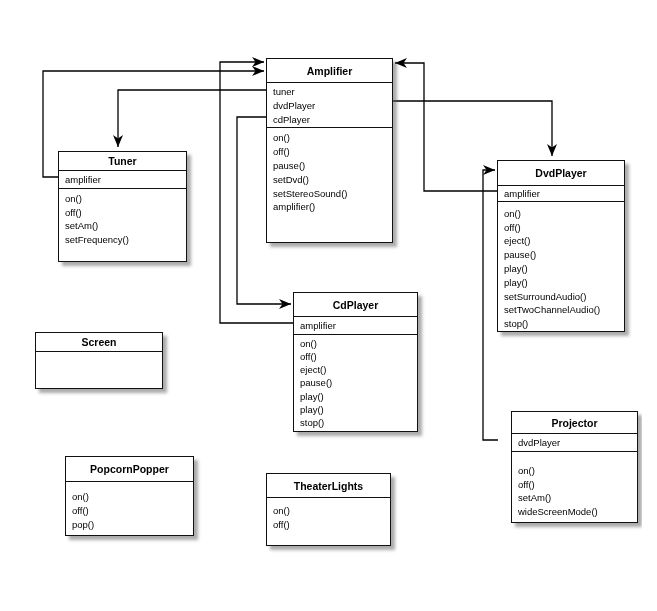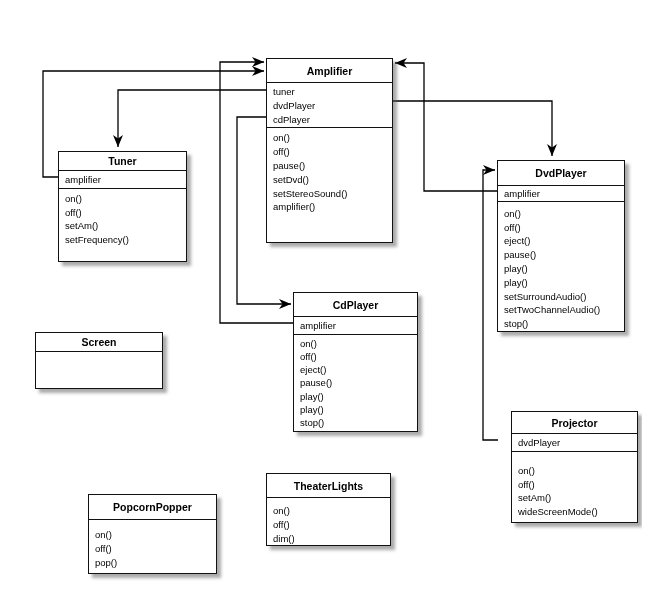--- a/index.html
+++ b/index.html
@@ -106,35 +106,34 @@
       <div class="uml-row" style="line-height:13.2px;">play()</div>
       <div class="uml-row" style="line-height:13.2px;">play()</div>
       <div class="uml-row" style="line-height:13.2px;">stop()</div>
     </div>
   </div>
 
   <div class="uml-class" style="left:35px;top:332px;width:128px;height:57px;">
     <div class="uml-title" style="height:19px;">Screen</div>
   </div>
 
-  <div class="uml-class" style="left:88px;top:456px;width:129px;height:80px;margin-top:38px;">
+  <div class="uml-class" style="left:65px;top:456px;width:129px;height:80px;">
     <div class="uml-title" style="height:25px;">PopcornPopper</div>
     <div class="uml-methods" style="padding-top:8px;">
       <div class="uml-row">on()</div>
       <div class="uml-row">off()</div>
       <div class="uml-row">pop()</div>
     </div>
   </div>
 
   <div class="uml-class" style="left:266px;top:473px;width:125px;height:73px;">
     <div class="uml-title" style="height:24px;">TheaterLights</div>
     <div class="uml-methods" style="padding-top:6px;">
       <div class="uml-row">on()</div>
       <div class="uml-row">off()</div>
-      <div class="uml-row">dim()</div>
     </div>
   </div>
 
   <div class="uml-class" style="left:498px;top:411px;width:127px;height:112px;margin-left:13px;">
     <div class="uml-title" style="height:22px;">Projector</div>
     <div class="uml-attrs">
       <div class="uml-row">dvdPlayer</div>
     </div>
     <div class="uml-methods" style="padding-top:12px;">
       <div class="uml-row">on()</div>

